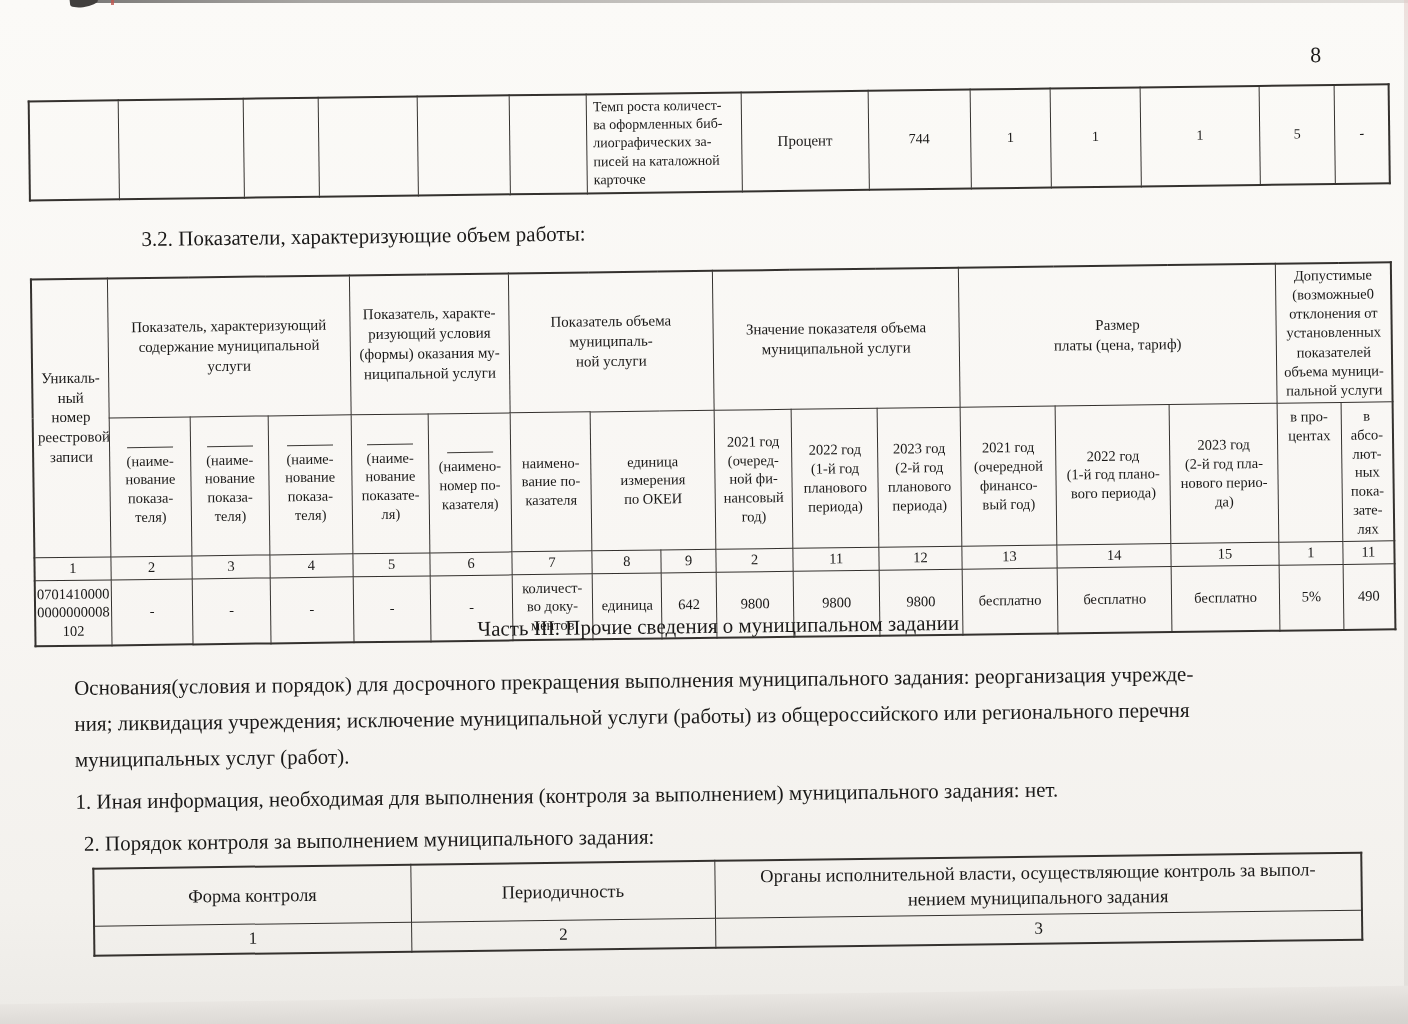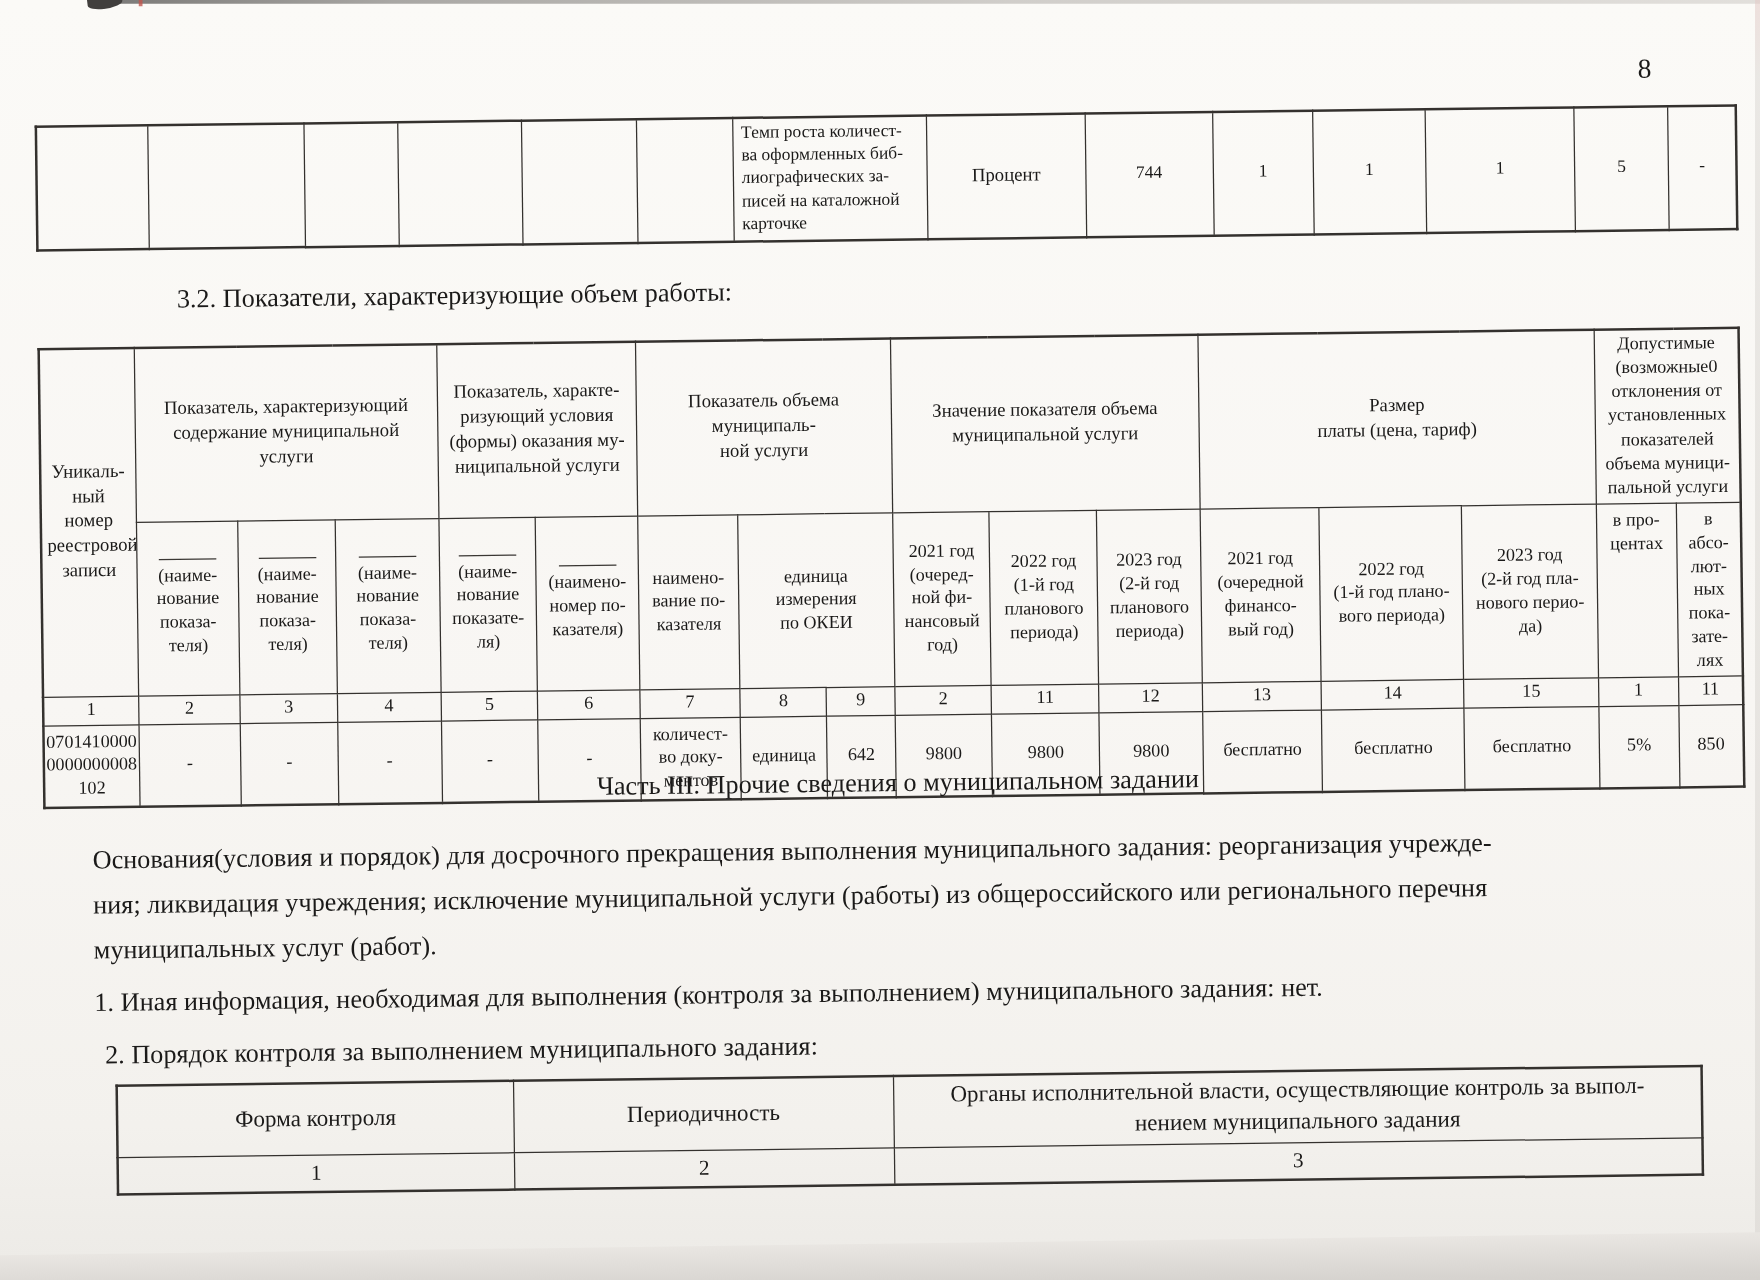--- a/index.html
+++ b/index.html
@@ -261,21 +261,21 @@
 ментов</td>
         <td>единица</td>
         <td>642</td>
         <td>9800</td>
         <td>9800</td>
         <td>9800</td>
         <td>бесплатно</td>
         <td>бесплатно</td>
         <td>бесплатно</td>
         <td>5%</td>
-        <td>850</td>
+        <td>490</td>
       </tr>
     </tbody>
       </table>
 
     <div class="part3-title">Часть III. Прочие сведения о муниципальном задании</div>
 
     <div class="para para1 pre">Основания(условия и порядок) для досрочного прекращения выполнения муниципального задания: реорганизация учрежде-
 ния; ликвидация учреждения; исключение муниципальной услуги (работы) из общероссийского или регионального перечня
 муниципальных услуг (работ).</div>
     <div class="para para2">1. Иная информация, необходимая для выполнения (контроля за выполнением) муниципального задания: нет.</div>

